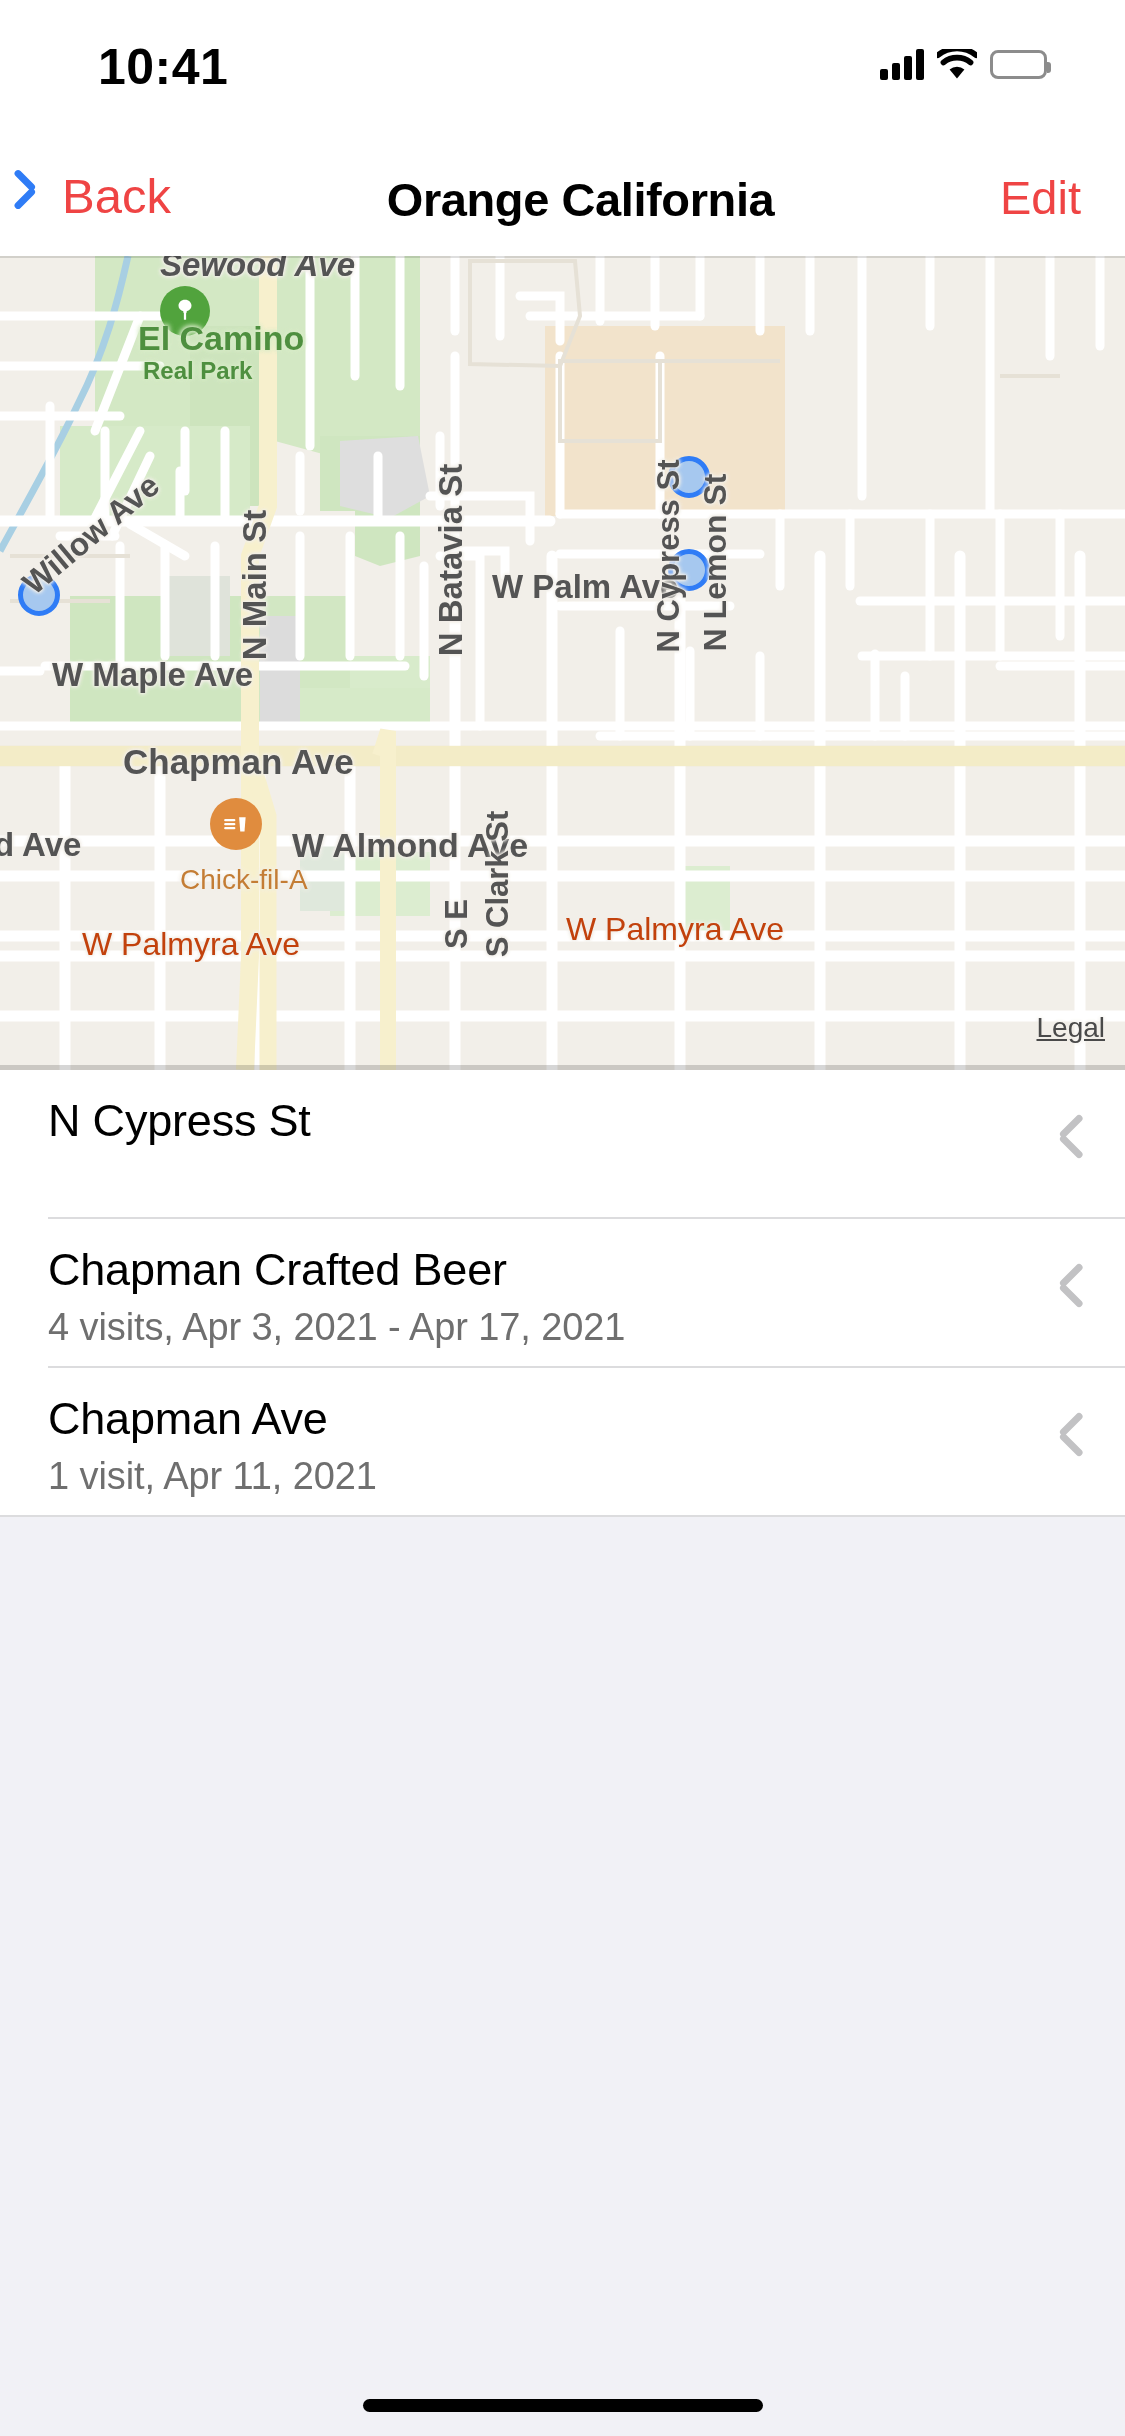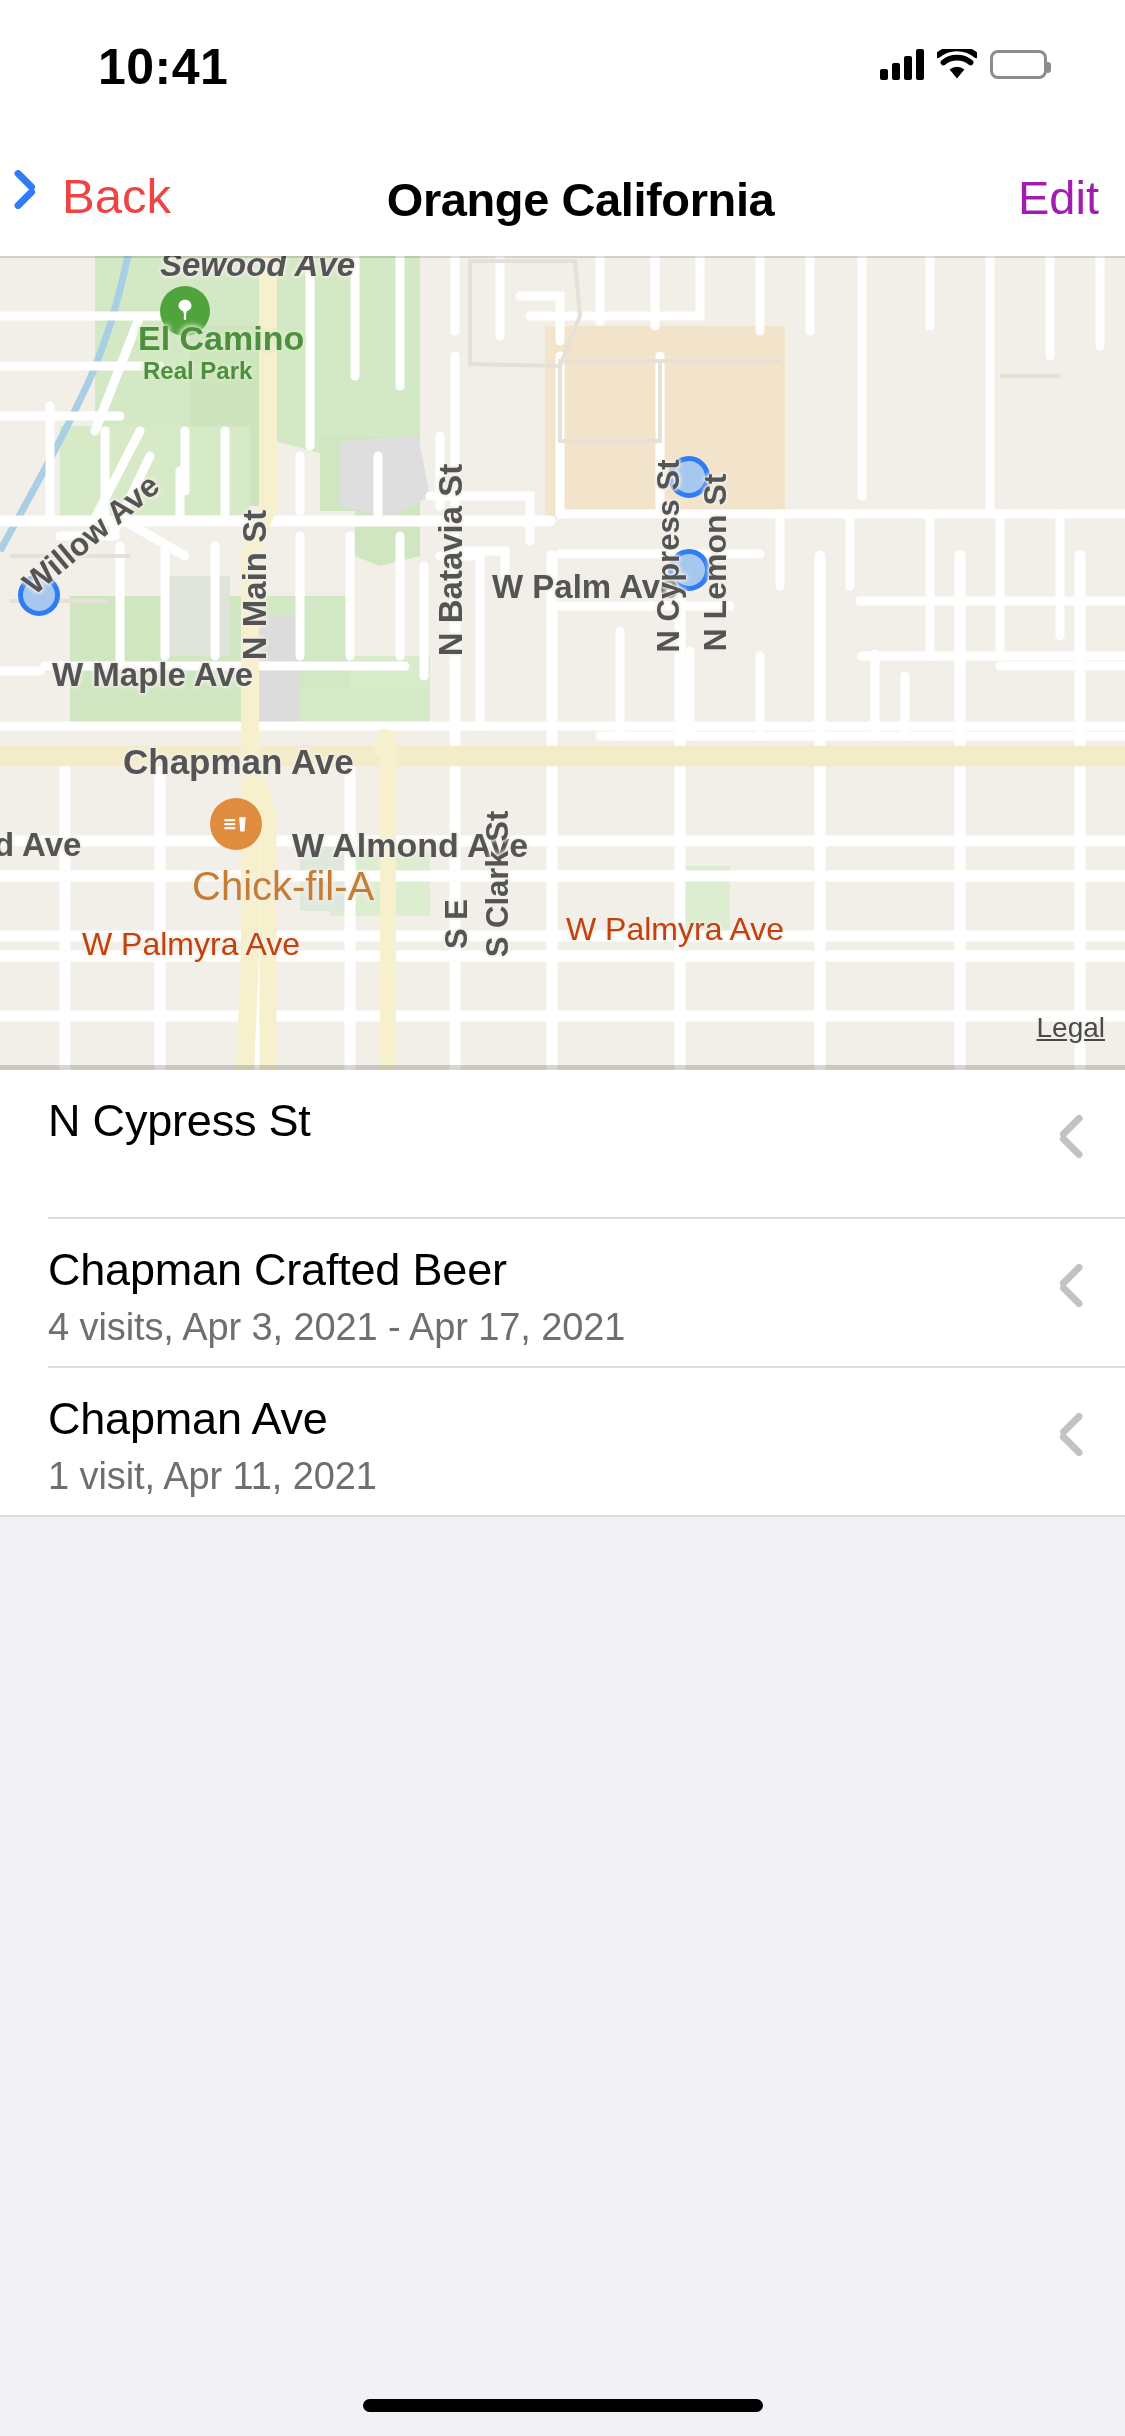--- a/index.html
+++ b/index.html
@@ -64,23 +64,23 @@
     background:#2f7cf6; border-radius:4px;
   }
   .chev-left::before{ top:8px; transform:rotate(-135deg); transform-origin:left center;}
   .chev-left::after{ top:8px; transform:rotate(135deg); transform-origin:left center;}
   .nav-title {
     position:absolute; left:0; right:0; top:-2px; height:70px;
     display:flex; align-items:center; justify-content:center;
     font-size:47px; font-weight:700; color:#000; letter-spacing:-0.4px;margin-left:36px;
   }
   .nav-edit {
-    position:absolute; right:26px; top:-4px; height:70px;
+    position:absolute; right:44px; top:-4px; height:70px;
     display:flex; align-items:center;
-    color:#a21caf; font-size:47px; cursor:pointer;
+    color:#ef4444; font-size:47px; cursor:pointer;
   }
 
   
   .map {
     position:absolute; top:256px; left:0; width:1125px; height:814px;
     background:#f2efe9; overflow:hidden; z-index:10;
   }
   .map-svg{ position:absolute; inset:0; width:1125px; height:814px; }
   .map-border-top{
     position:absolute; top:0; left:0; width:1125px; height:2px;
@@ -362,21 +362,21 @@
     <div class="mlabel" style="left:8px;top:260px;font-size:32px;transform:rotate(-40deg);">Willow Ave</div>
     <div class="mlabel" style="left:180px;top:310px;font-size:33px;transform:rotate(-90deg);">N Main St</div>
     <div class="mlabel" style="left:355px;top:285px;font-size:33px;transform:rotate(-90deg);">N Batavia St</div>
     <div class="mlabel" style="left:492px;top:312px;font-size:33px;">W Palm Ave</div>
     <div class="mlabel" style="left:573px;top:282px;font-size:31px;transform:rotate(-90deg);">N Cypress St</div>
     <div class="mlabel" style="left:627px;top:288px;font-size:32px;transform:rotate(-90deg);">N Lemon St</div>
     <div class="mlabel" style="left:52px;top:400px;font-size:33px;">W Maple Ave</div>
     <div class="mlabel" style="left:123px;top:486px;font-size:35px;">Chapman Ave</div>
     <div class="mlabel" style="left:-6px;top:570px;font-size:33px;">d Ave</div>
     <div class="mlabel" style="left:292px;top:570px;font-size:34px;">W Almond Ave</div>
-    <div class="mlabel poi" style="left:192px;top:608px;font-size:40px;">Chick-fil-A</div>
+    <div class="mlabel poi" style="left:180px;top:608px;font-size:28px;">Chick-fil-A</div>
     <div class="mlabel" style="left:425px;top:610px;font-size:31px;transform:rotate(-90deg);">S Clark St</div>
     <div class="mlabel" style="left:432px;top:650px;font-size:31px;transform:rotate(-90deg);">S E</div>
     <div class="mlabel dim" style="left:82px;top:670px;font-size:32px;">W Palmyra Ave</div>
     <div class="mlabel dim" style="left:566px;top:655px;font-size:32px;">W Palmyra Ave</div>
 
     <div class="legal">Legal</div>
   </div>
 
   <div class="list">
     <div class="row">

